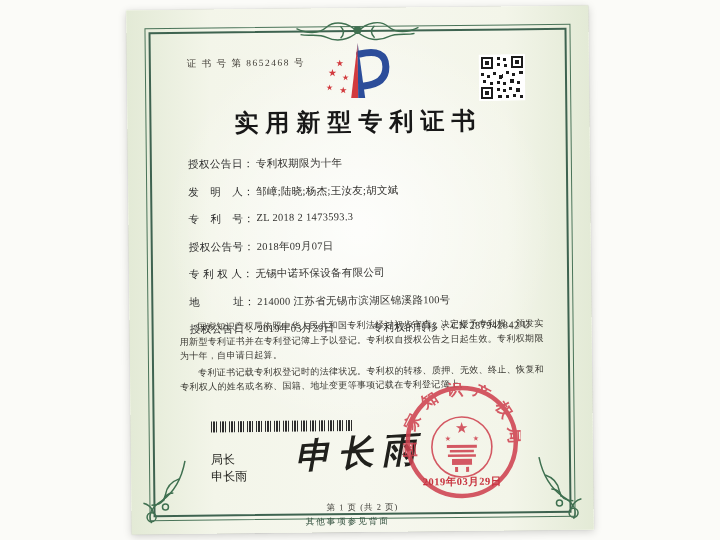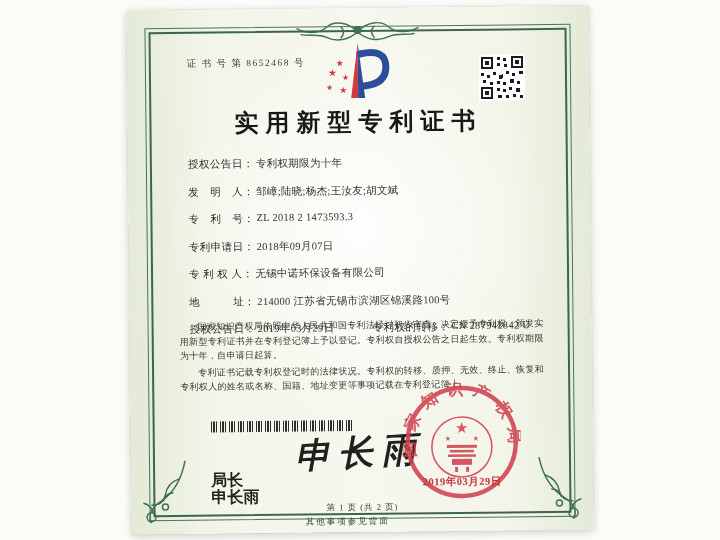--- a/index.html
+++ b/index.html
@@ -51,21 +51,21 @@
     font-size:9px;line-height:1.62;text-align:justify;color:#3a3933;
   }
   .paras p{margin:0 0 2px 0;text-indent:2em;letter-spacing:.3px;}
   .barcode{
     position:absolute;left:56px;top:388px;width:142px;height:11px;
     background:repeating-linear-gradient(90deg,
       #2c2c2c 0 1px, rgba(0,0,0,0) 1px 2px,
       #2c2c2c 2px 4px, rgba(0,0,0,0) 4px 5px,
       #2c2c2c 5px 6px, rgba(0,0,0,0) 6px 9px);
   }
-  .director{position:absolute;left:56px;top:418px;font-size:16px;font-weight:bold;color:#23231f;line-height:17px;margin-top:20px;}
+  .director{position:absolute;left:56px;top:418px;font-size:12px;font-weight:normal;color:#23231f;line-height:17px;}
   .signature{
     position:absolute;left:140px;top:396px;width:180px;
     font-size:35px;font-style:italic;font-weight:bold;color:#20201c;
     transform:rotate(-3deg);letter-spacing:8px;white-space:nowrap;
   }
   .seal{position:absolute;left:248px;top:352px;width:118px;height:118px;}
   .seal-date{
     position:absolute;left:244px;top:444px;width:126px;text-align:center;
     font-size:10.5px;color:#c8333f;font-weight:bold;letter-spacing:.5px;
   }
@@ -183,21 +183,21 @@
         </div>
         <div class="field-row">
           <span class="lbl">发　明　人：</span>
           <span class="val">邹嶂;陆晓;杨杰;王汝友;胡文斌</span>
         </div>
         <div class="field-row">
           <span class="lbl">专　利　号：</span>
           <span class="val">ZL 2018 2 1473593.3</span>
         </div>
         <div class="field-row">
-          <span class="lbl">专利申请日：</span>
+          <span class="lbl">授权公告号：</span>
           <span class="val">2018年09月07日</span>
         </div>
         <div class="field-row">
           <span class="lbl">专 利 权 人：</span>
           <span class="val">无锡中诺环保设备有限公司</span>
         </div>
         <div class="field-row">
           <span class="lbl">地　　　址：</span>
           <span class="val">214000 江苏省无锡市滨湖区锦溪路100号</span>
         </div>

